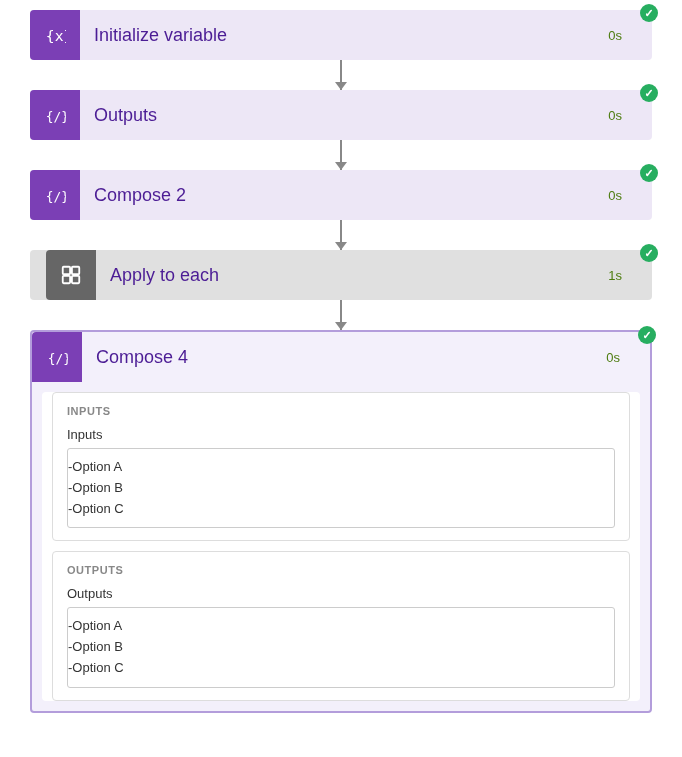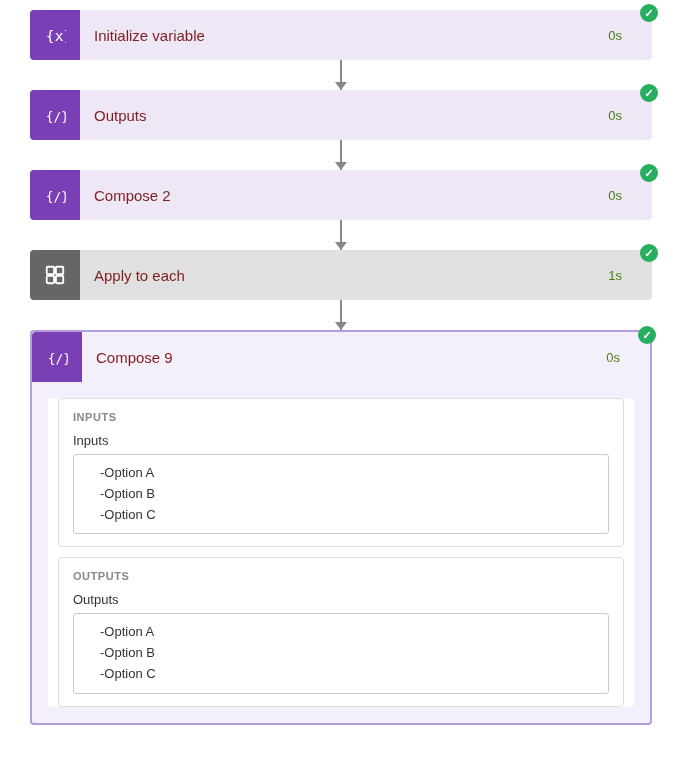--- a/index.html
+++ b/index.html
@@ -59,22 +59,22 @@
 
     .step-icon svg {
       width: 22px;
       height: 22px;
       fill: white;
     }
 
     .step-label {
       flex: 1;
       padding: 0 14px;
-      font-size: 15px;
-      color: #7f1d1d;
+      font-size: 18px;
+      color: #4c1d95;
       font-weight: 400;
     }
 
     .step-duration {
       font-size: 13px;
       color: #4d7c0f;
       padding-right: 30px;
     }
 
     .success-badge {
@@ -104,21 +104,21 @@
     
     .step-compose .step-icon { background: #7b3fb5; }
     .step-compose { background: #ede7f6; }
 
     
     .step-compose2 .step-icon { background: #7b3fb5; }
     .step-compose2 { background: #ede7f6; }
 
     
     .step-apply .step-icon { background: #666; }
-    .step-apply { background: #e0e0e0; }
+    .step-apply { background: #e0e0e0; padding-left: 16px; }
 
     
     .step-compose4-container {
       width: 100%;
       border: 2px solid #b39ddb;
       border-radius: 4px;
       background: #f3f0fb;
       position: relative;
     }
 
@@ -131,21 +131,21 @@
       cursor: pointer;
     }
 
     .step-compose4-header .step-icon {
       background: #7b3fb5;
       border-radius: 4px 0 0 0;
     }
 
     .step-compose4-body {
       background: #fff;
-      margin: 16px;
+      margin: 10px;
       border-radius: 4px;
     }
 
     .section-box {
       border: 1px solid #ddd;
       border-radius: 4px;
       margin: 10px;
       padding: 12px 14px;
     }
 
@@ -161,21 +161,21 @@
     .section-field-label {
       font-size: 13px;
       color: #333;
       margin-bottom: 6px;
       font-weight: 500;
     }
 
     .section-value-box {
       border: 1px solid #ccc;
       border-radius: 3px;
-      padding: 8px 26px;
+      padding: 8px 0;
       font-size: 13px;
       color: #333;
       background: #fff;
       line-height: 1.6;
     }
 
     .section-value-box .line {
       display: block;
     }
 
@@ -260,21 +260,21 @@
 
   <div class="step-compose4-container">
     <div class="compose4-success"></div>
 
     <div class="step-compose4-header">
       <div class="step-icon">
         <svg viewBox="0 0 24 24" xmlns="http://www.w3.org/2000/svg">
           <text x="2" y="18" font-size="14" fill="white" font-family="monospace">{/}</text>
         </svg>
       </div>
-      <span class="step-label">Compose 9</span>
+      <span class="step-label">Compose 4</span>
       <span class="step-duration">0s</span>
     </div>
 
     <div class="step-compose4-body">
 
       <div class="section-box">
         <div class="section-label">INPUTS</div>
         <div class="section-field-label">Inputs</div>
         <div class="section-value-box">
           <span class="line">-Option A</span>

